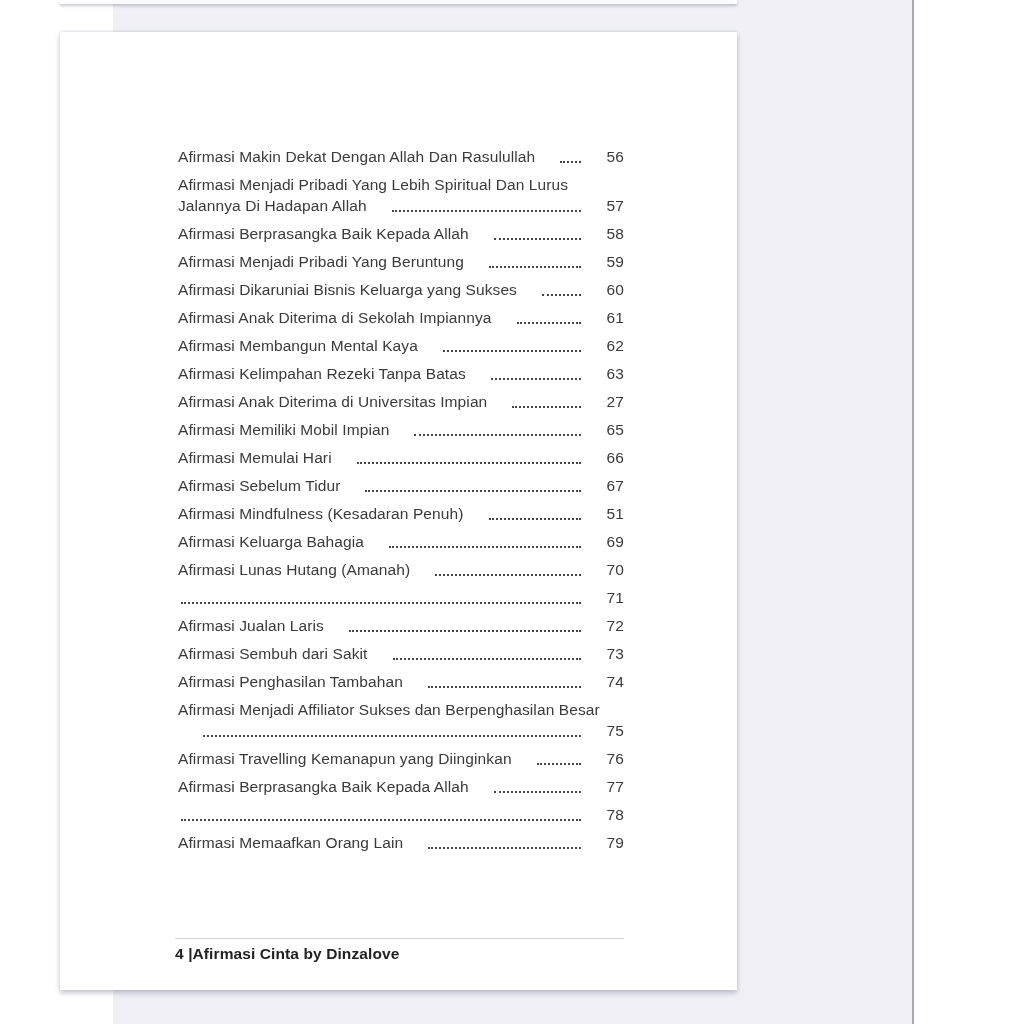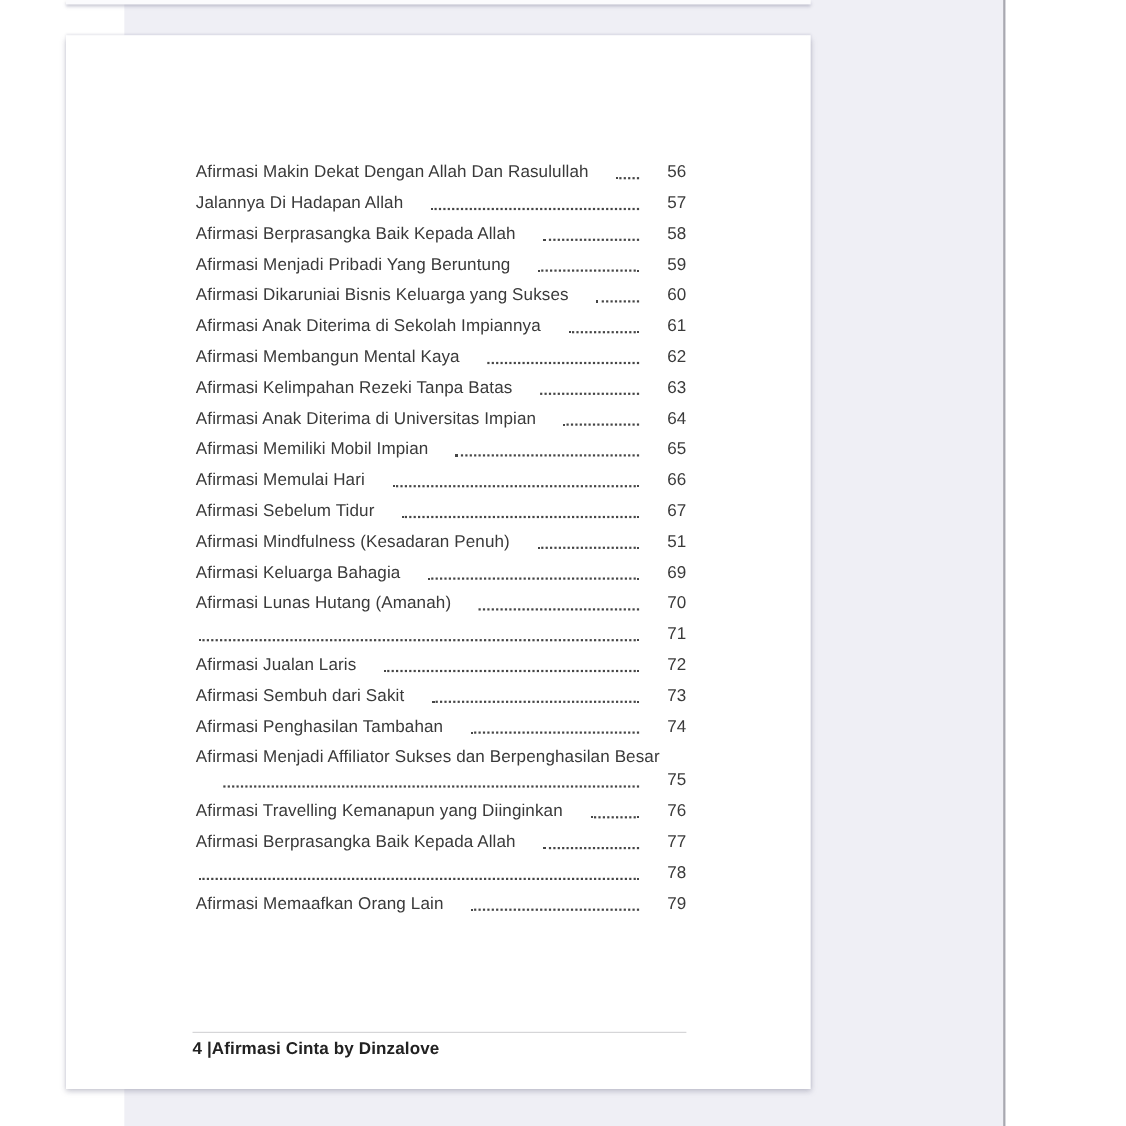--- a/index.html
+++ b/index.html
@@ -109,20 +109,21 @@
   <div class="page">
     <div class="toc" id="toc-list">
         <div class="toc-entry">
           <div class="toc-row">
             <span class="toc-label">Afirmasi Makin Dekat Dengan Allah Dan Rasulullah</span>
             <span class="toc-dots"></span>
             <span class="toc-page">56</span>
           </div>
         </div>
         <div class="toc-entry">
+          <div class="toc-title-line">Afirmasi Menjadi Pribadi Yang Lebih Spiritual Dan Lurus</div>
           <div class="toc-row">
             <span class="toc-label">Jalannya Di Hadapan Allah</span>
             <span class="toc-dots"></span>
             <span class="toc-page">57</span>
           </div>
         </div>
         <div class="toc-entry">
           <div class="toc-row">
             <span class="toc-label">Afirmasi Berprasangka Baik Kepada Allah</span>
             <span class="toc-dots"></span>
@@ -161,21 +162,21 @@
           <div class="toc-row">
             <span class="toc-label">Afirmasi Kelimpahan Rezeki Tanpa Batas</span>
             <span class="toc-dots"></span>
             <span class="toc-page">63</span>
           </div>
         </div>
         <div class="toc-entry">
           <div class="toc-row">
             <span class="toc-label">Afirmasi Anak Diterima di Universitas Impian</span>
             <span class="toc-dots"></span>
-            <span class="toc-page">64</span>
+            <span class="toc-page">27</span>
           </div>
         </div>
         <div class="toc-entry">
           <div class="toc-row">
             <span class="toc-label">Afirmasi Memiliki Mobil Impian</span>
             <span class="toc-dots"></span>
             <span class="toc-page">65</span>
           </div>
         </div>
         <div class="toc-entry">

